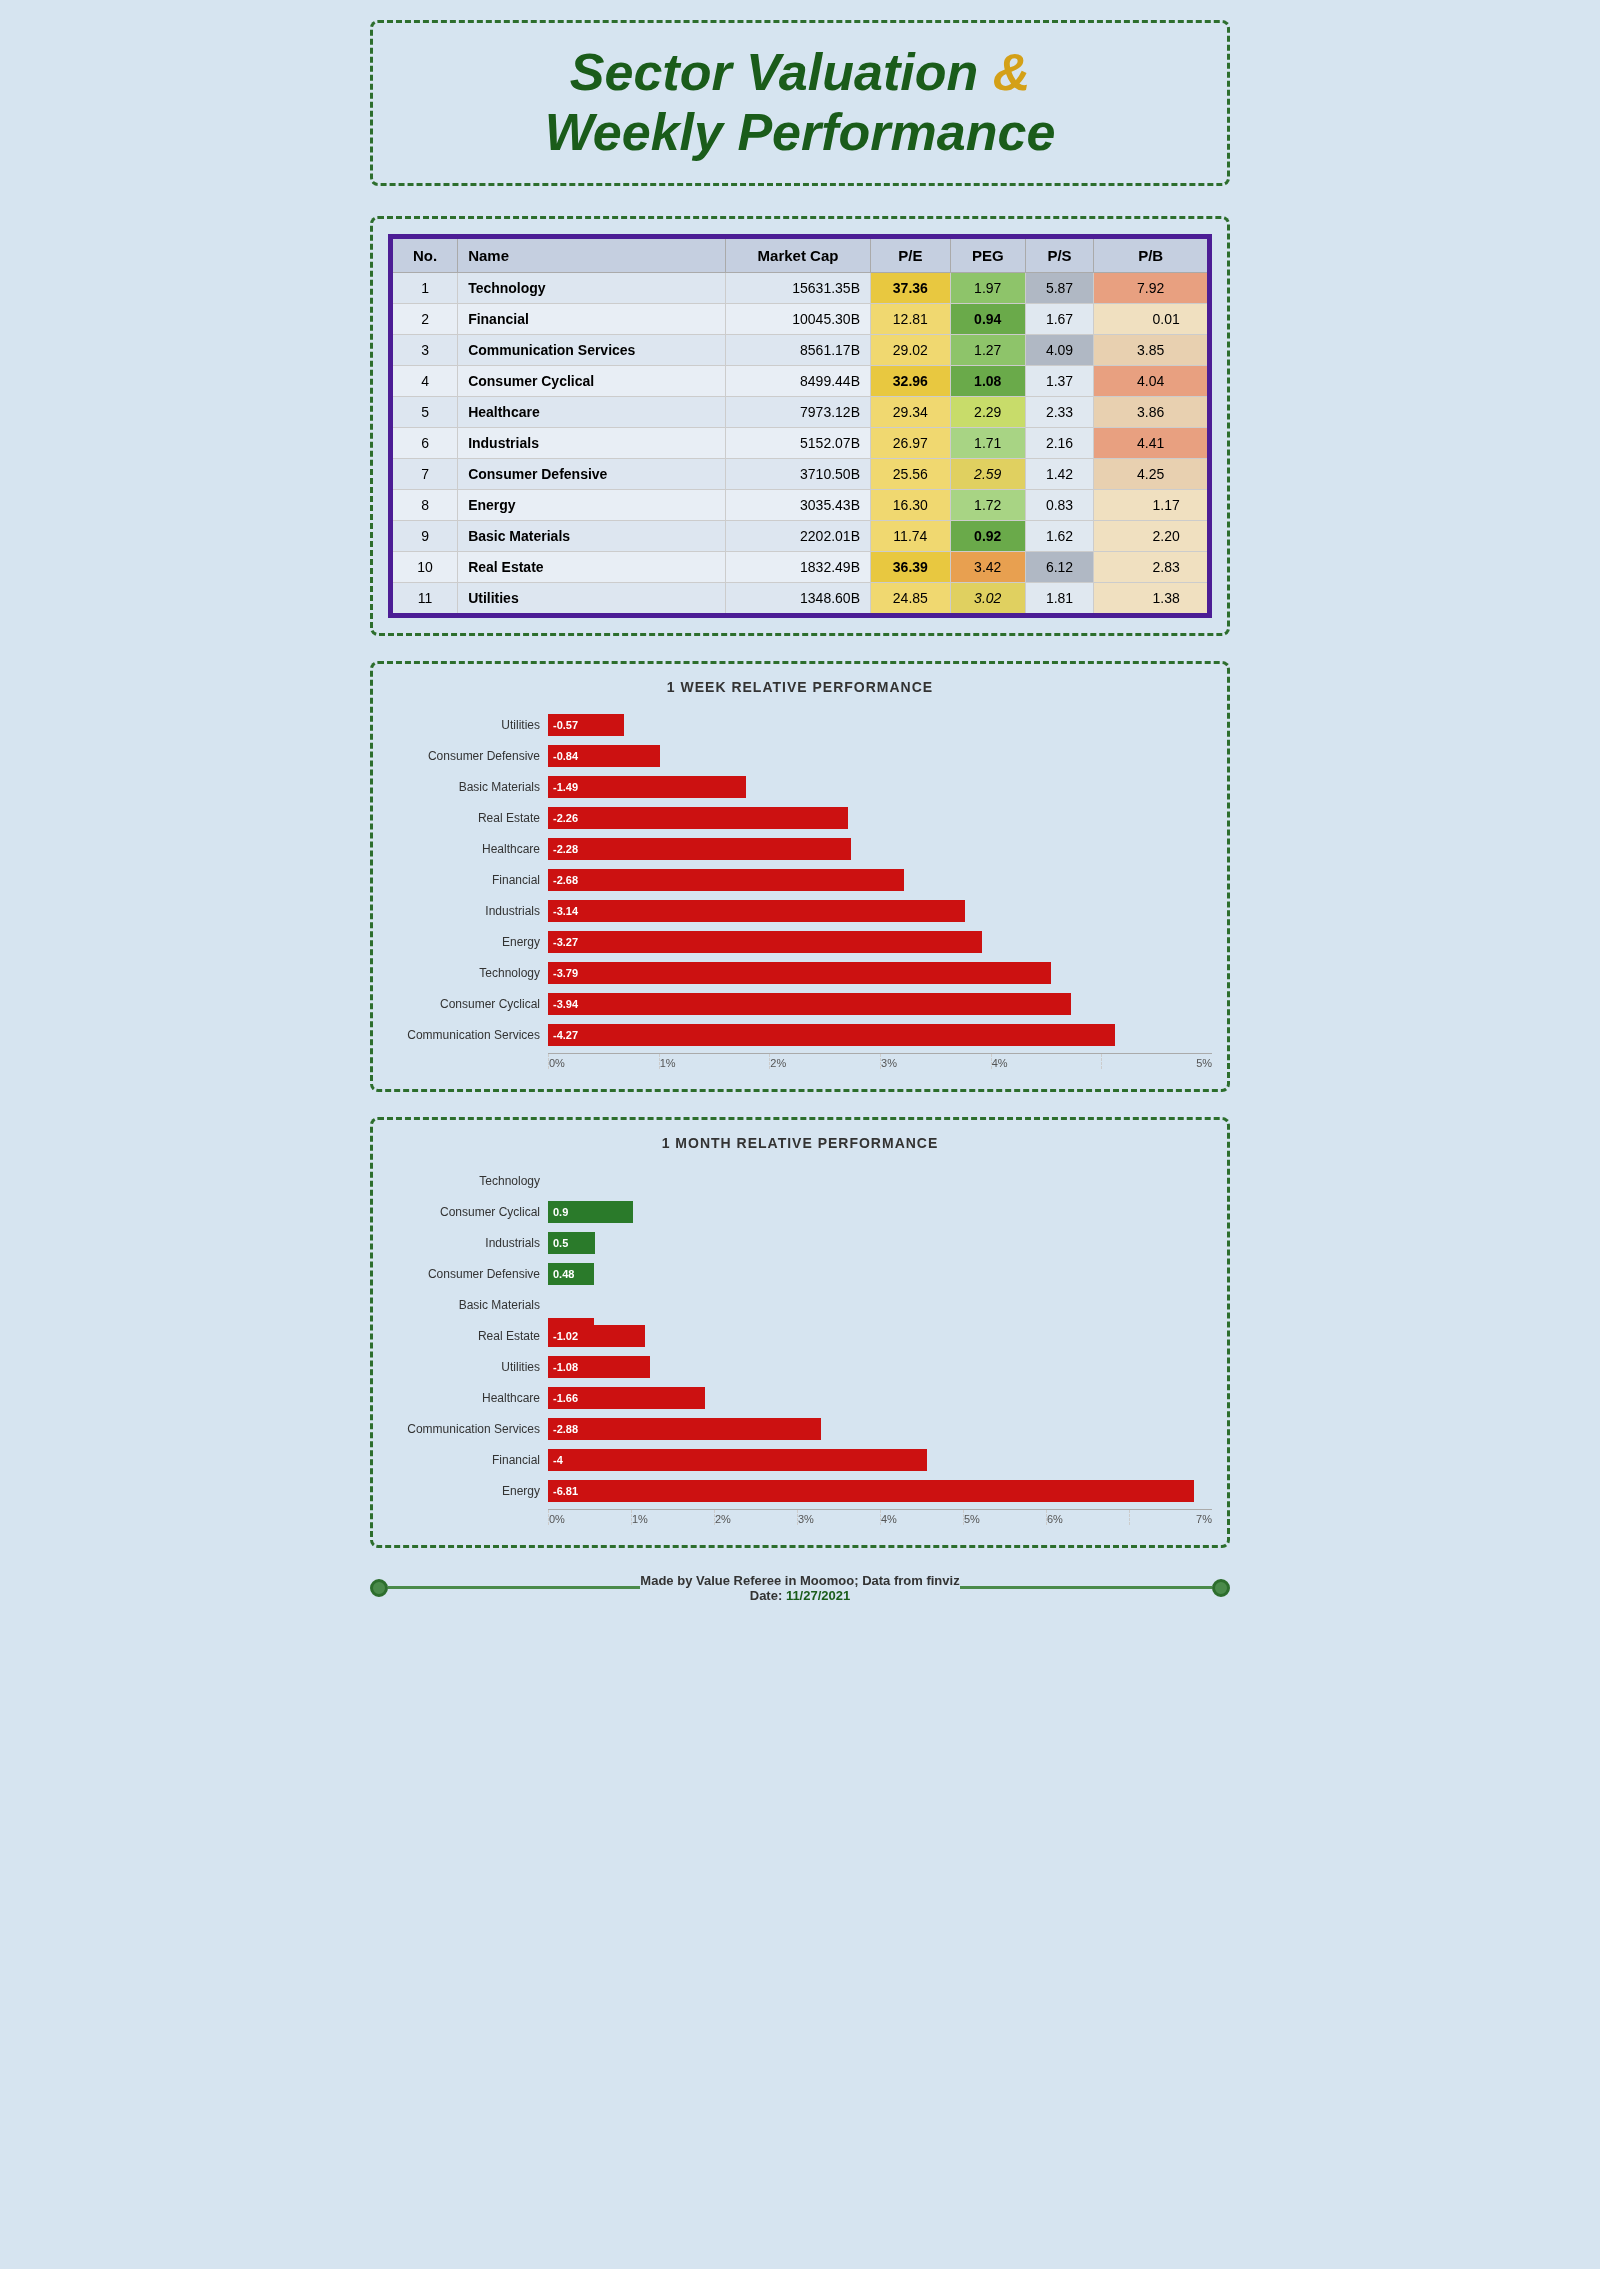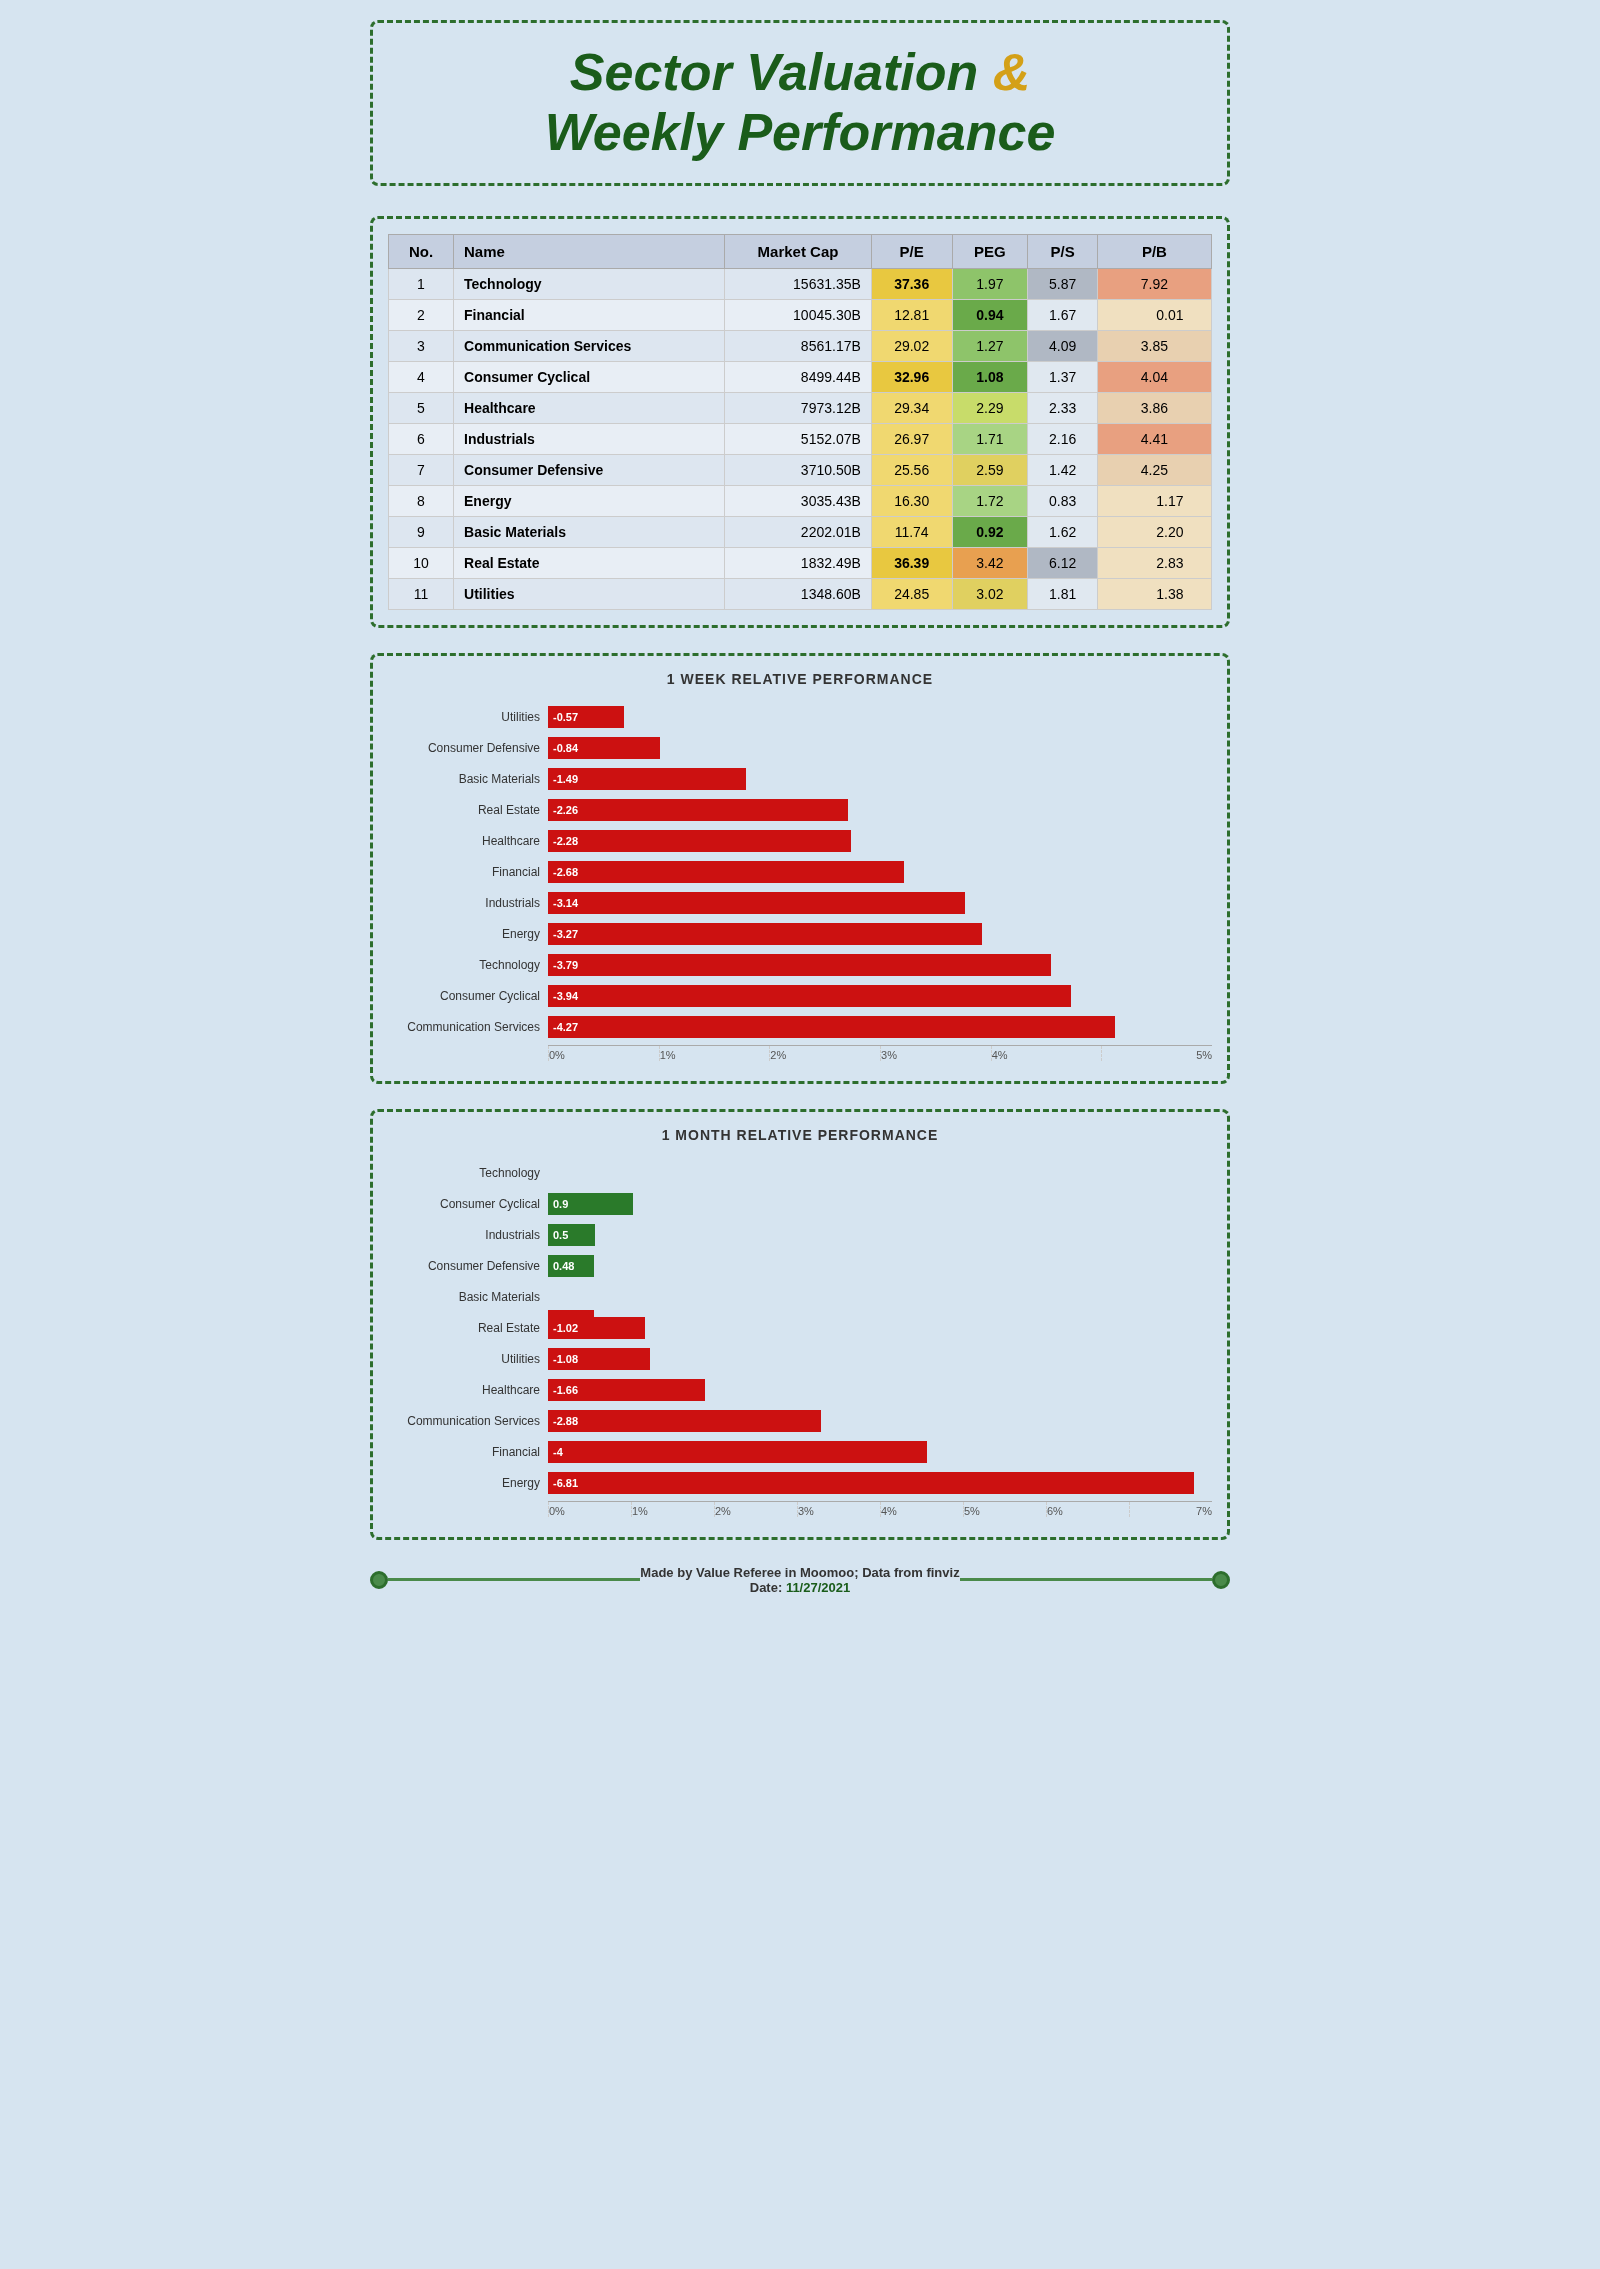--- a/index.html
+++ b/index.html
@@ -37,21 +37,21 @@
       border-radius: 8px;
       padding: 15px;
       margin-bottom: 25px;
       background: #d6e4f0;
     }
 
     table {
       width: 100%;
       border-collapse: collapse;
       background: #e8eef5;
-      border: 1px solid #4c1d95;
+      border: 5px solid #4c1d95;
     }
     table th {
       background: #c5cfe0;
       padding: 8px 10px;
       text-align: center;
       font-weight: bold;
       font-size: 15px;
       border: 1px solid #aaa;
     }
     table th:nth-child(2) { text-align: left; }
@@ -65,21 +65,21 @@
     table td:nth-child(3) { text-align: right; }
     table tr:nth-child(odd) { background: #dde6f0; }
     table tr:nth-child(even) { background: #e8eef5; }
 
     .pe-yellow { background: #e8c840 !important; color: #000; font-weight: bold; }
     .pe-lightyellow { background: #f0d870 !important; color: #000; }
     .peg-green-dark { background: #6aaa4a !important; color: #000; font-weight: bold; }
     .peg-green-mid { background: #8ec46a !important; color: #000; }
     .peg-green-light { background: #a8d484 !important; color: #000; }
     .peg-yellow-green { background: #c8dc6a !important; color: #000; }
-    .peg-yellow { background: #e0d060 !important; color: #000; }
+    .peg-yellow { background: #e0d060 !important; color: #000; font-style: italic; }
     .peg-orange { background: #e8a050 !important; color: #000; }
     .ps-gray { background: #b0b8c4 !important; color: #000; }
     .ps-white { background: #e0e8f0 !important; color: #000; }
     .pb-salmon { background: #e8a080 !important; color: #000; }
     .pb-light { background: #e8d0b0 !important; color: #000; }
     .pb-lighter { background: #f0e0c0 !important; color: #000; padding-left: 41px; }
 
     
     .chart-title {
       text-align: center;

